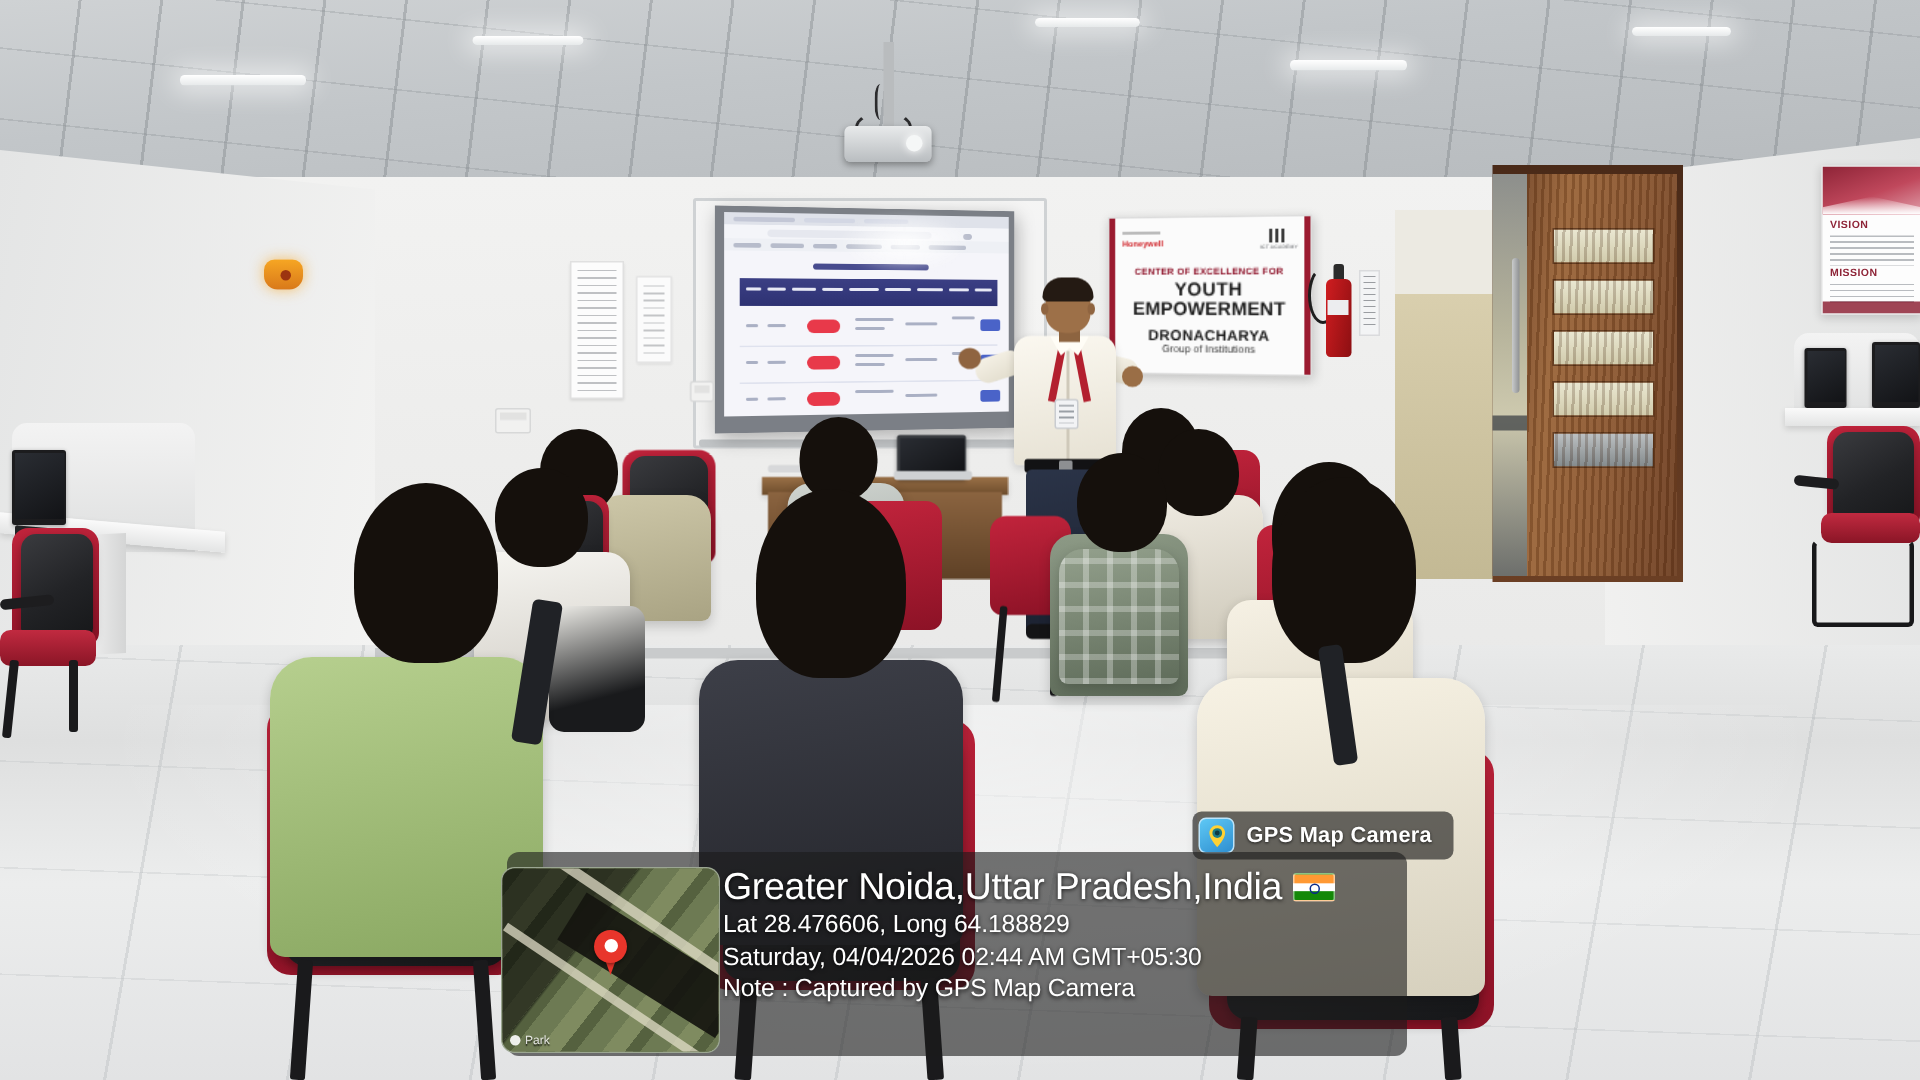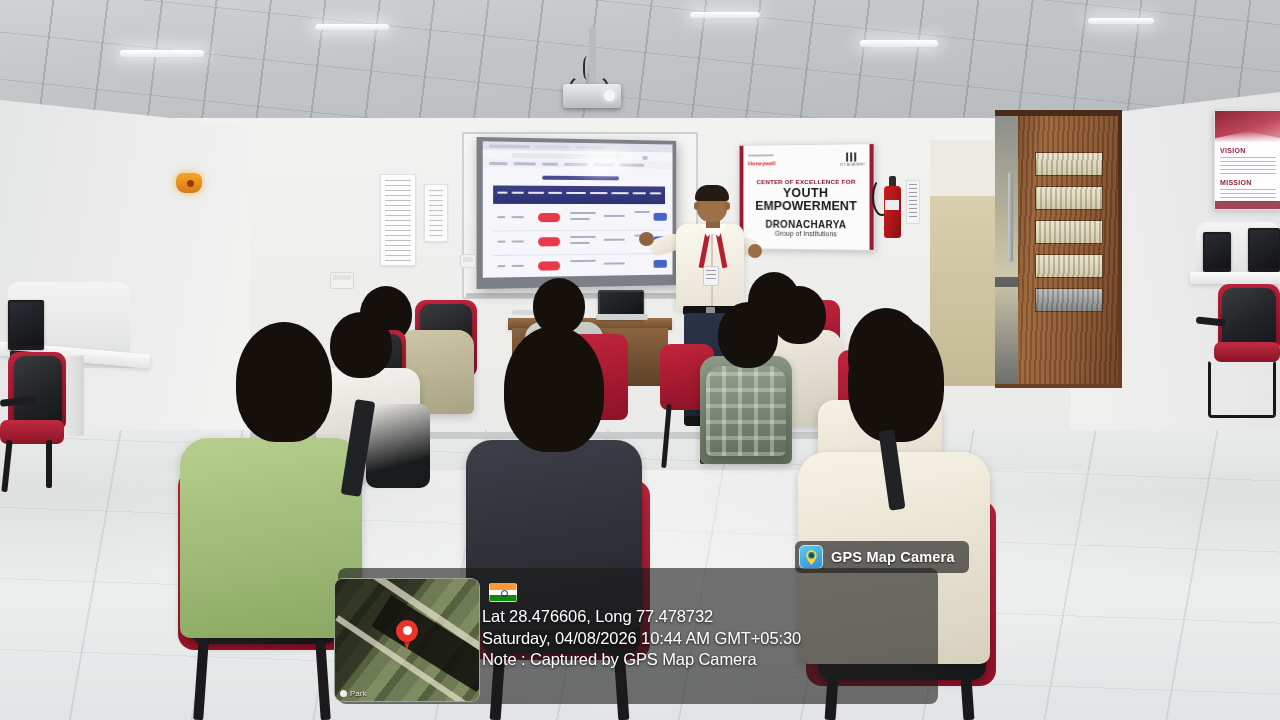--- a/index.html
+++ b/index.html
@@ -597,19 +597,19 @@
     <div class="map-road" style="left:-10%;top:72%;width:130%;height:6px;transform:rotate(34deg);"></div>
     <div class="map-pin-tail"></div>
     <div class="map-pin"></div>
     <div class="map-wm">
       <span class="map-wm-g"></span>
       <span>Park</span>
     </div>
   </div>
 
   <div class="info-text">
-    <div class="info-title"><span class="flag"></span></div>
-    <div class="info-line">Lat 28.476606, Long 77.478732</div>
-    <div class="info-line">Saturday, 04/08/2026 10:44 AM GMT+05:30</div>
+    <div class="info-title"><span>Greater Noida,Uttar Pradesh,India</span><span class="flag"></span></div>
+    <div class="info-line">Lat 28.476606, Long 64.188829</div>
+    <div class="info-line">Saturday, 04/04/2026 02:44 AM GMT+05:30</div>
     <div class="info-line">Note : Captured by GPS Map Camera</div>
   </div>
 
 </div>
 
 </body></html>

